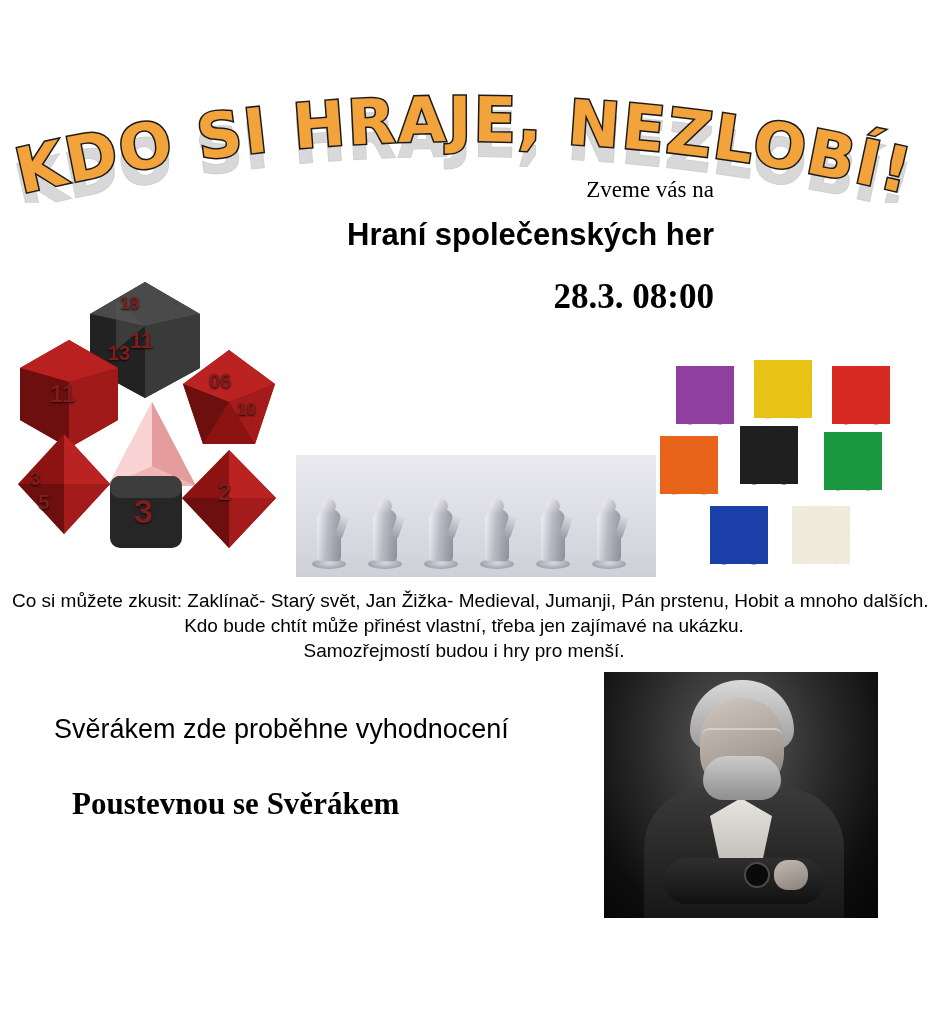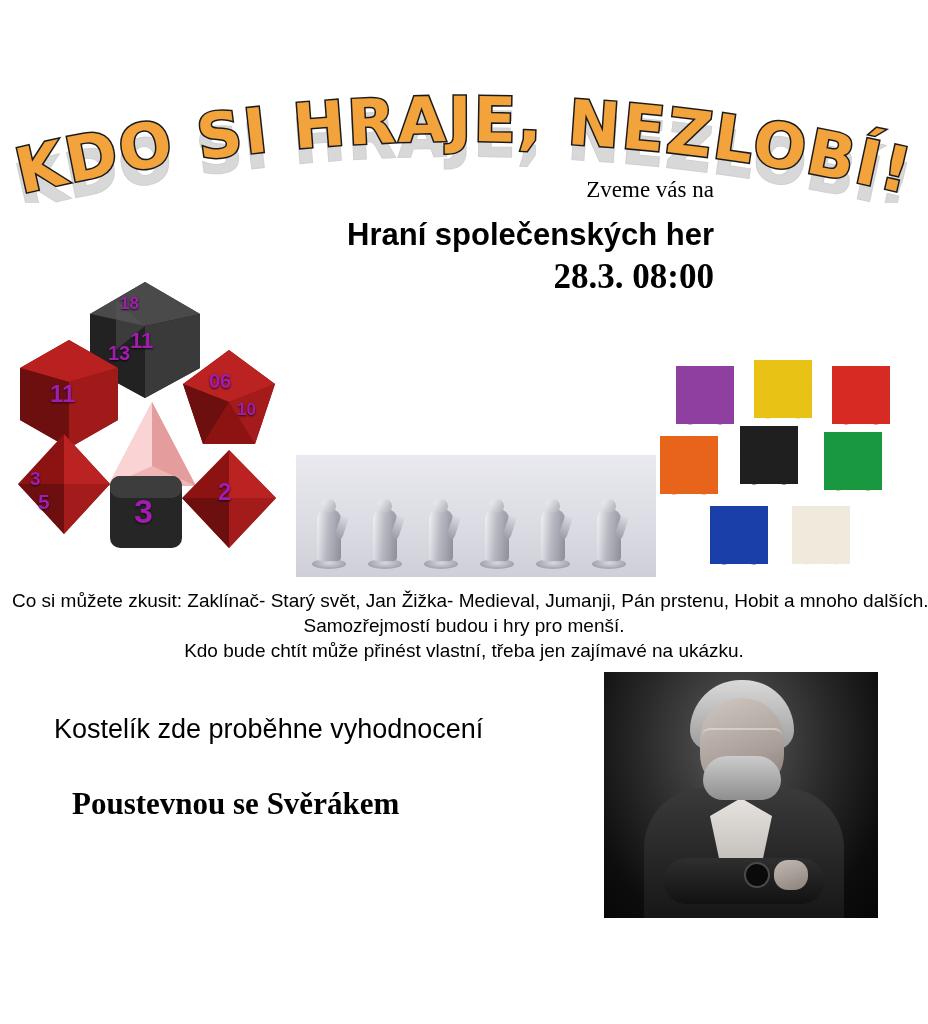--- a/index.html
+++ b/index.html
@@ -63,21 +63,21 @@
     font-family: "Liberation Serif", serif;
     font-size: 23px;
     line-height: 30px;
     margin-bottom: 10px;
   }
   .line-event {
     font-family: "Liberation Sans", sans-serif;
     font-weight: bold;
     font-size: 31px;
     line-height: 40px;
-    margin-bottom: 0;
+    margin-bottom: 20px;
   }
   .line-place {
     font-family: "Liberation Serif", serif;
     font-size: 23px;
     line-height: 30px;
     margin-bottom: 18px;
   }
   .line-venue {
     font-family: "Liberation Serif", serif;
     font-weight: bold;
@@ -98,21 +98,21 @@
     left: 8px;
     top: 272px;
     width: 286px;
     height: 302px;
   }
   .die {
     position: absolute;
   }
   .die-label {
     position: absolute;
-    color: #a21caf;
+    color: #7f1d1d;
     font-family: "Liberation Sans", sans-serif;
     font-weight: bold;
     text-shadow: 0 1px 2px rgba(0,0,0,0.8);
   }
 
   
   .minis-photo {
     position: absolute;
     left: 296px;
     top: 455px;
@@ -523,25 +523,25 @@
         <span class="m-arm-l"></span>
         <span class="m-arm-r"></span>
         <span class="m-body"></span>
         <span class="m-leg-l"></span>
         <span class="m-leg-r"></span>
     </div>
   </div>
 
   <div class="games-block">
     <div class="games-line-1">Co si můžete zkusit: Zaklínač- Starý svět, Jan Žižka- Medieval, Jumanji,  Pán prstenu, Hobit a mnoho dalších.</div>
+    <div>Kdo bude chtít může přinést  vlastní, třeba jen zajímavé na ukázku.</div>
     <div>Samozřejmostí budou i hry pro menší.</div>
-    <div>Kdo bude chtít může přinést  vlastní, třeba jen zajímavé na ukázku.</div>
-  </div>
-
-  <div class="bottom-line-1">Kostelík zde proběhne vyhodnocení</div>
+  </div>
+
+  <div class="bottom-line-1">Svěrákem zde proběhne vyhodnocení</div>
   <div class="bottom-line-2">Poustevnou se Svěrákem</div>
 
   <div class="portrait">
     <div class="p-torso"></div>
     <div class="p-shirt"></div>
     <div class="p-hair"></div>
     <div class="p-face"></div>
     <div class="p-glasses"></div>
     <div class="p-beard"></div>
     <div class="p-arm"></div>

